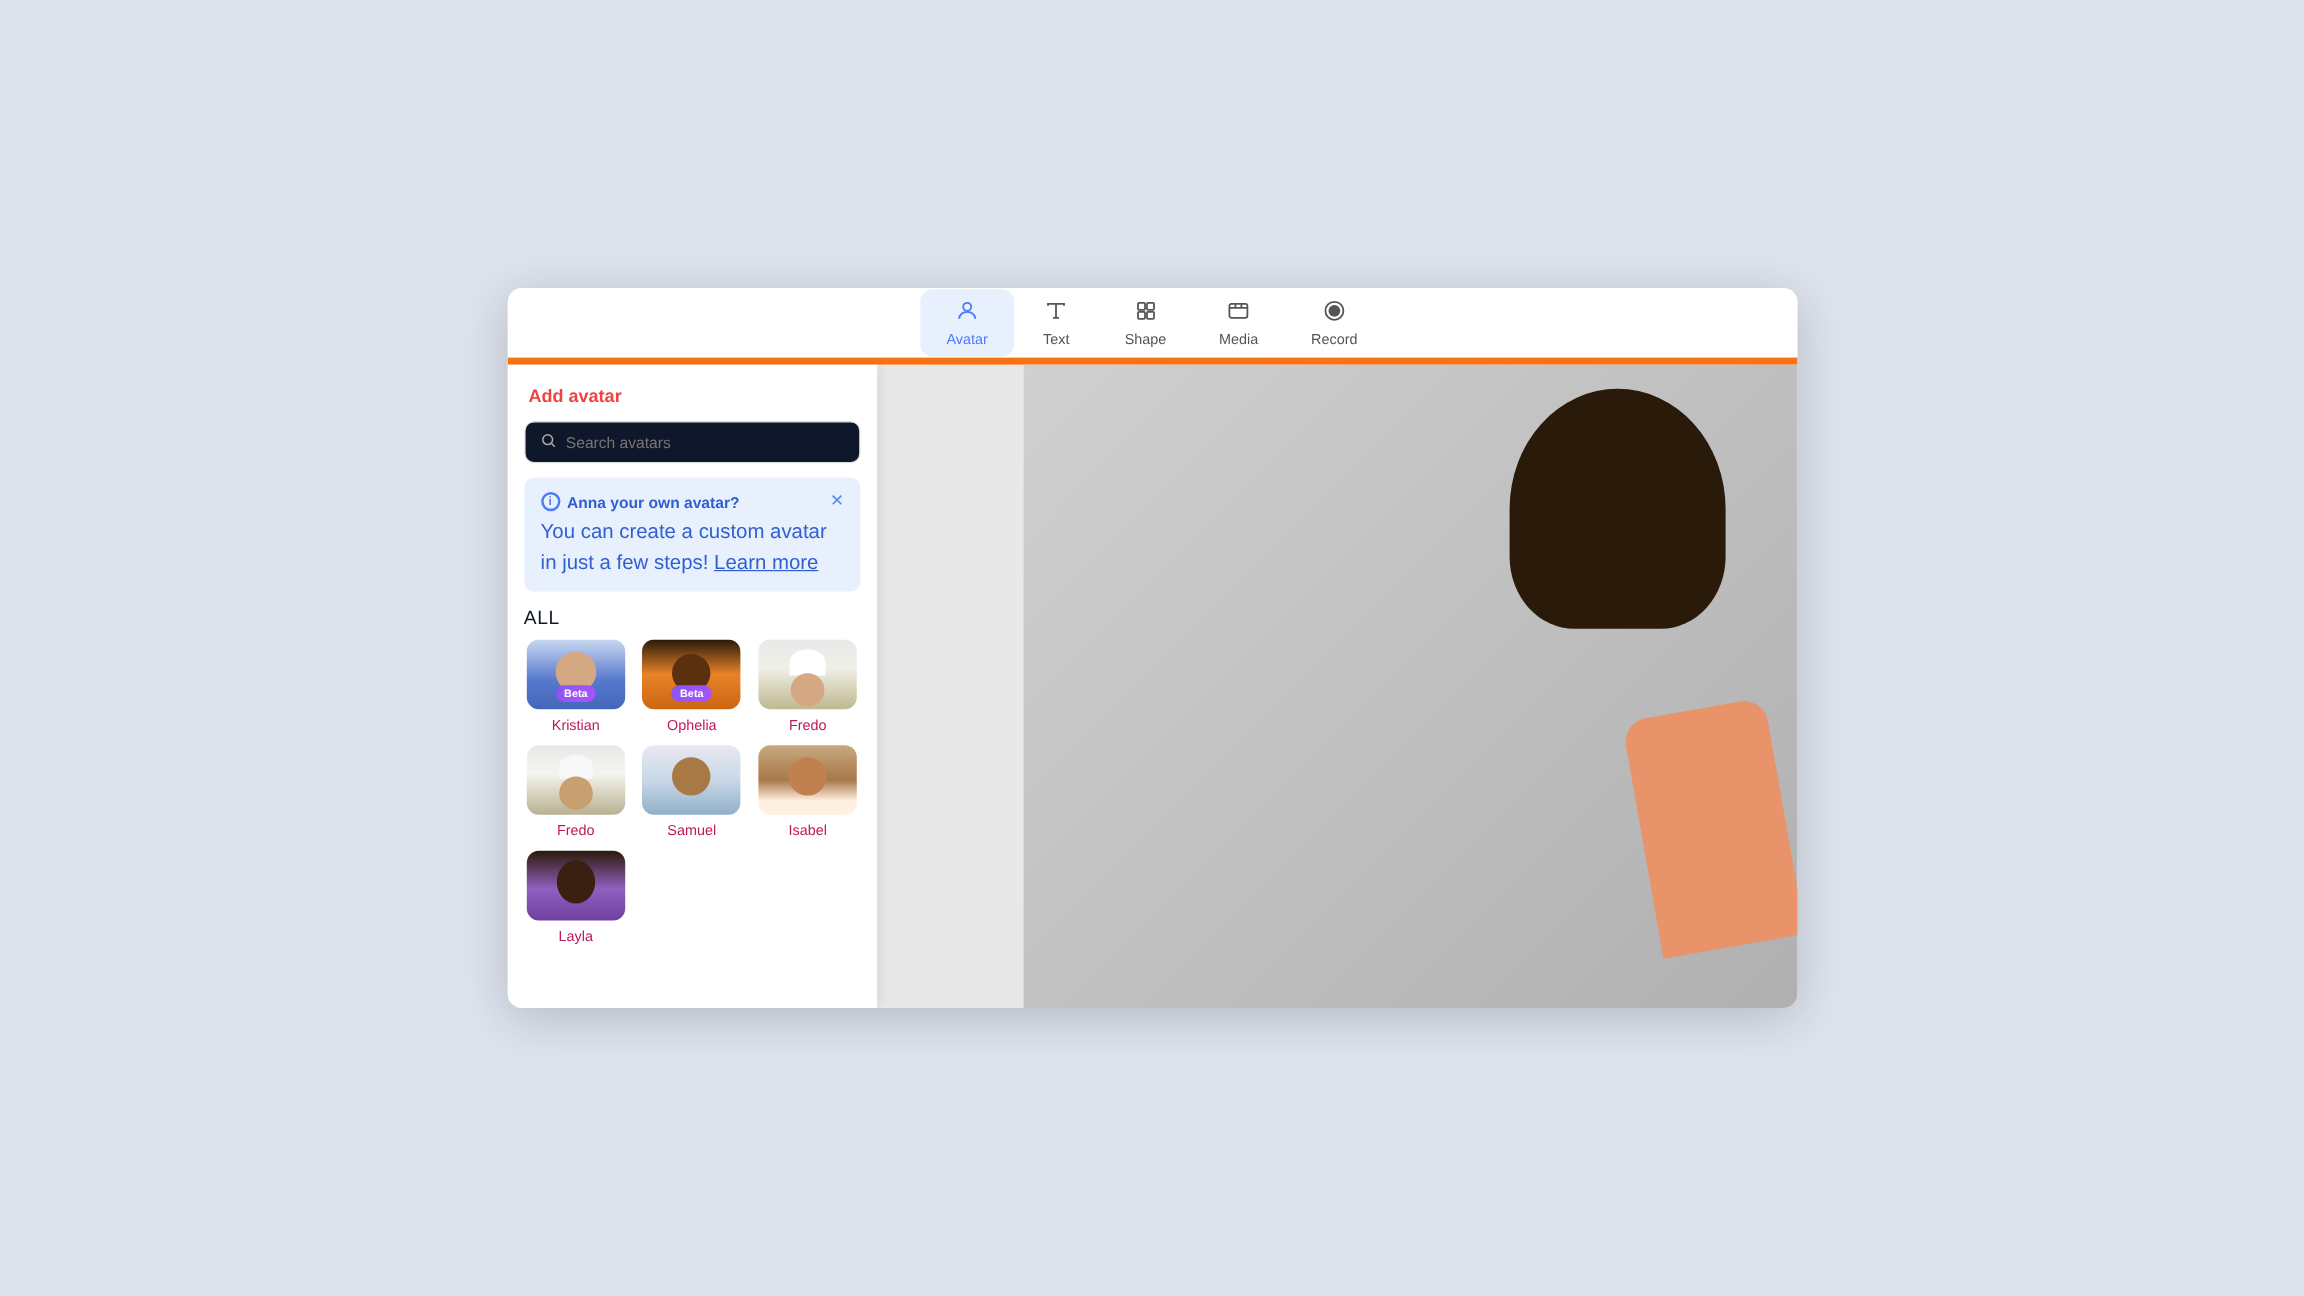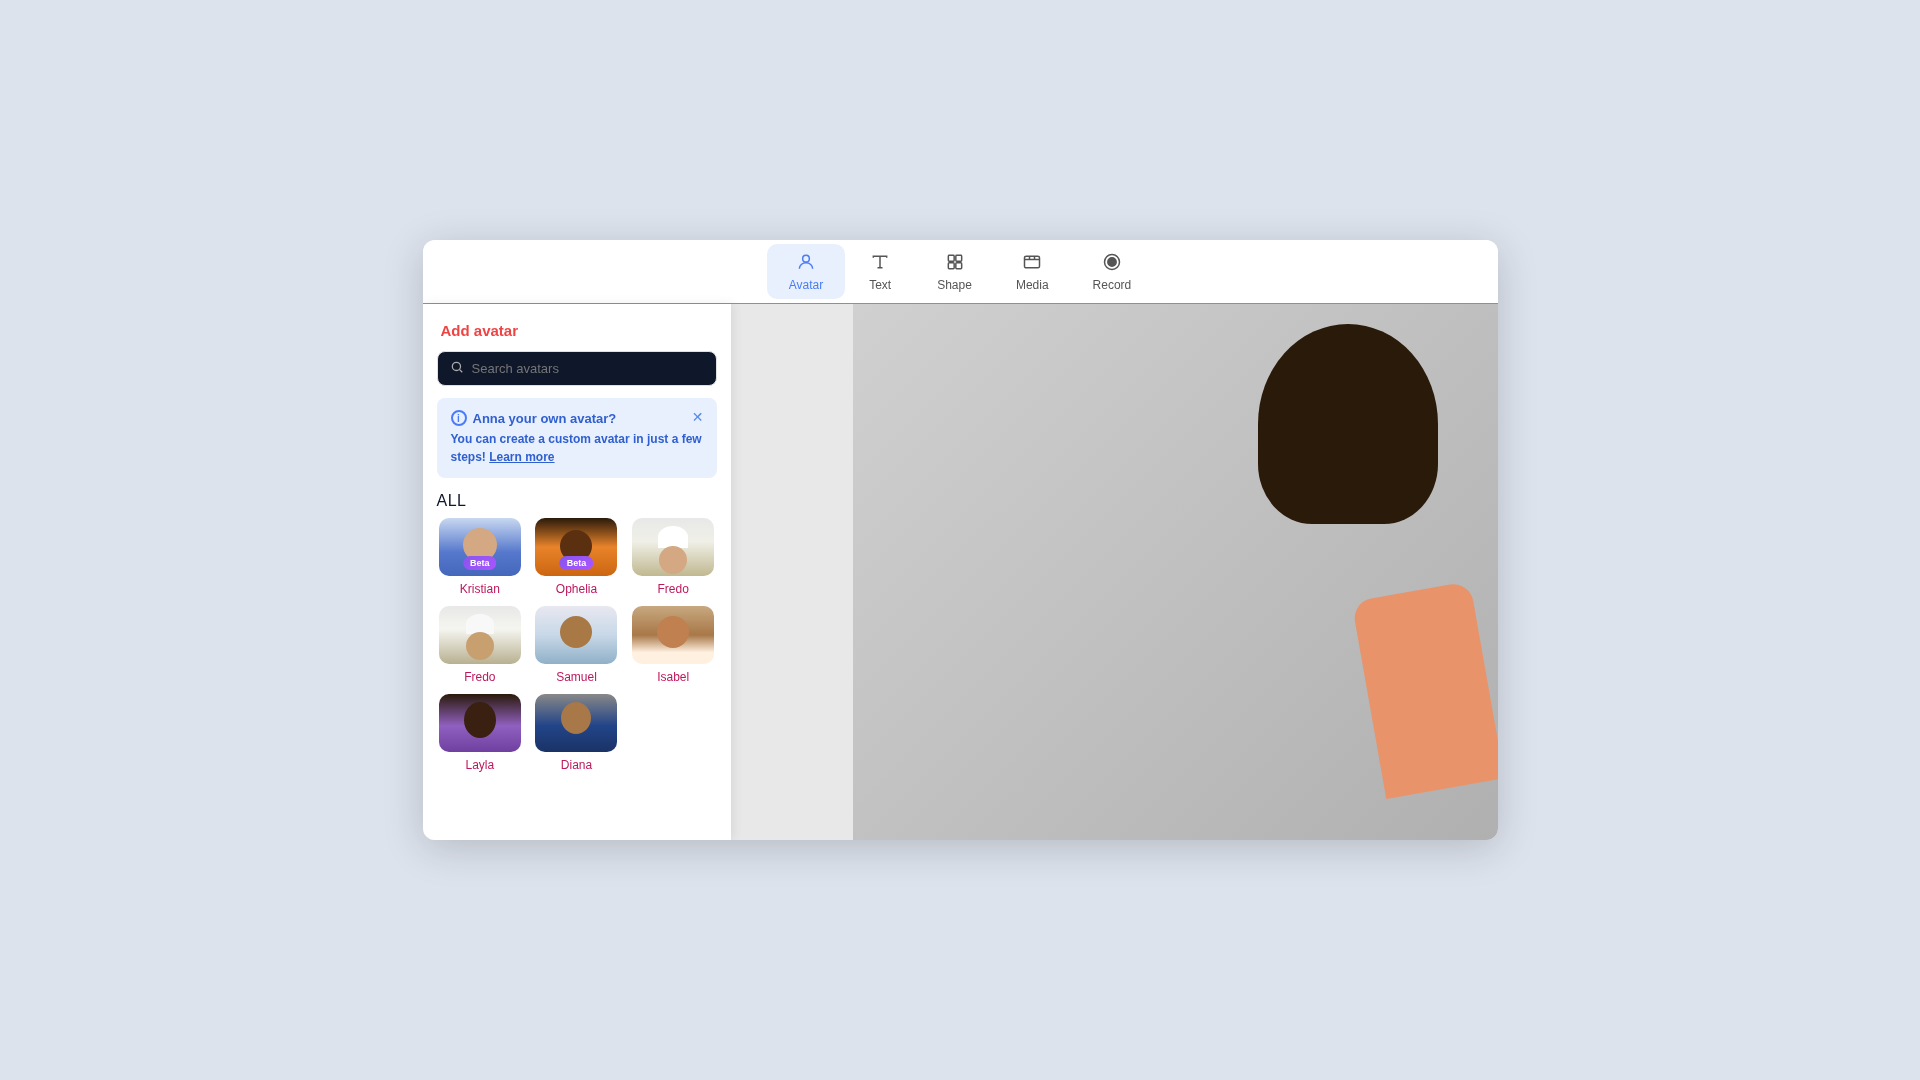--- a/index.html
+++ b/index.html
@@ -26,21 +26,21 @@
       position: relative;
     }
 
     
     .toolbar {
       background: #ffffff;
       height: 64px;
       display: flex;
       align-items: center;
       justify-content: center;
-      border-bottom: 1px solid #f97316;
+      border-bottom: 6px solid #f97316;
       flex-shrink: 0;
       gap: 0;
     }
 
     .toolbar-tab {
       display: flex;
       flex-direction: column;
       align-items: center;
       justify-content: center;
       padding: 8px 22px;
@@ -197,24 +197,23 @@
       display: inline-flex;
       align-items: center;
       justify-content: center;
       font-size: 10px;
       font-weight: bold;
       color: #4a7cf7;
       flex-shrink: 0;
     }
 
     .info-banner .banner-body {
-      font-size: 12px;
+      font-size: 17px;
       color: #3060d0;
       line-height: 1.5;
-      font-weight: bold;
     }
 
     .info-banner .banner-body a {
       color: #3060d0;
       text-decoration: underline;
     }
 
     .close-banner {
       position: absolute;
       top: 10px;
@@ -595,22 +594,18 @@
           <div class="avatar-item">
             <div class="avatar-thumb av-woman1"></div>
             <span class="avatar-name">Isabel</span>
           </div>
 
           <div class="avatar-item">
             <div class="avatar-thumb av-woman2"></div>
             <span class="avatar-name">Layla</span>
           </div>
 
-          <div class="avatar-item">
-            <div class="avatar-thumb av-woman3"></div>
-            <span class="avatar-name">Diana</span>
-          </div>
 
         </div>
       </div>
     </div>
   </div>
 </div>
 
 </body></html>

